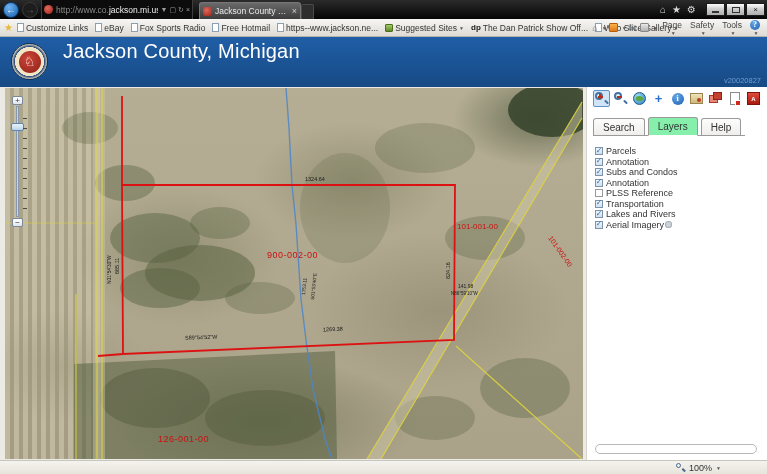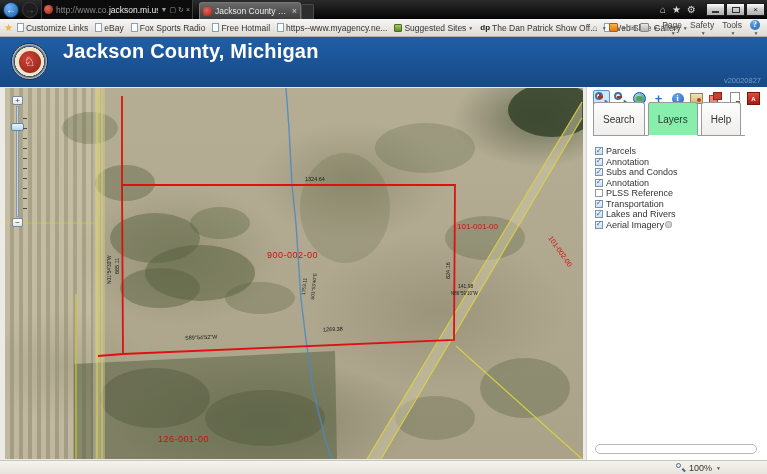--- a/index.html
+++ b/index.html
@@ -49,21 +49,21 @@
   .printsq{background:linear-gradient(#e8e8e8,#b0b0b0);border:1px solid #888;}
   .fb-menu{margin:0 4px;display:flex;align-items:center;flex-direction:column;}
 
   
   .siteheader{height:50px;background:linear-gradient(#1f5ea6,#174a85);position:relative;border-bottom:1px solid #0d3californ;}
   .seal{position:absolute;left:11px;top:6px;width:37px;height:37px;border-radius:50%;
     background:radial-gradient(circle,#f0e6c8 58%,#2a4a7e 60%,#e8dfc0 72%);border:1px solid #0e2f55;
     display:flex;align-items:center;justify-content:center;}
   .seal .inner{width:22px;height:22px;border-radius:50%;background:radial-gradient(circle at 40% 35%,#cc4438,#8e1f16);
     display:flex;align-items:center;justify-content:center;color:#fff;font-size:13px;line-height:1;}
-  .h-title{position:absolute;left:63px;top:3px;font-size:20px;font-weight:bold;color:#ffffff;letter-spacing:.2px;}
+  .h-title{position:absolute;left:63px;top:3px;font-size:20px;font-weight:normal;color:#ffffff;letter-spacing:.2px;}
   .h-sub{position:absolute;left:64px;top:27px;font-size:13px;color:#cfe1f6;}
   .h-ver{position:absolute;right:6px;bottom:2px;font-size:7.5px;color:#6f9bd1;}
 
   
   .content{height:373px;display:flex;background:#eceae4;position:relative;}
   .map{width:578px;height:371px;margin:1px 0 0 5px;position:relative;flex:0 0 auto;overflow:hidden;
     background-color:#b1aa90;
     background-image:
       radial-gradient(ellipse 120px 70px at 92% 8%,rgba(52,66,42,.55),transparent 70%),
       radial-gradient(ellipse 150px 90px at 60% 25%,rgba(120,118,90,.45),transparent 65%),
@@ -107,21 +107,21 @@
   .layic{position:relative;width:14px;height:13px;}
   .layic .a{position:absolute;left:0;top:3px;width:9px;height:8px;background:#e88a7a;border:1px solid #a83828;}
   .layic .b{position:absolute;left:4px;top:0;width:9px;height:8px;background:#c4412e;border:1px solid #8c2417;}
   .docic{position:relative;width:10px;height:13px;background:#fff;border:1px solid #8a8a8a;}
   .docic i{position:absolute;right:-2px;bottom:-2px;width:6px;height:6px;background:#d02a1a;border:1px solid #fff;}
   .pdfic{width:13px;height:13px;background:linear-gradient(#e04a3a,#a81b0e);border:1px solid #7e130a;color:#fff;
     font-size:6px;font-weight:bold;display:flex;align-items:center;justify-content:center;}
   .treeic{position:relative;width:13px;height:14px;}
 
   .tabsrow{display:flex;align-items:flex-end;margin:9px 0 0 6px;width:152px;border-bottom:1px solid #9a9a9a;height:19px;position:relative;}
-  .ptab{height:16px;padding:16px 9px;font-size:10px;color:#333;background:linear-gradient(#fdfdfd,#efeeec);
+  .ptab{height:16px;padding:8px 9px;font-size:10px;color:#333;background:linear-gradient(#fdfdfd,#efeeec);
     border:1px solid #9a9a9a;border-bottom:none;border-radius:3px 3px 0 0;display:flex;align-items:center;margin-right:3px;position:relative;text-align:center;}
   .ptab.active{height:19px;background:#86efac;z-index:2;margin-bottom:-1px;border-bottom:1px solid #fff;}
   .layerlist{margin:10px 0 0 8px;font-size:9px;color:#333;}
   .layeritem{display:flex;align-items:center;height:10.5px;margin-bottom:0;}
   .cb{width:8px;height:8px;border:1px solid #7d93a9;background:linear-gradient(#eef5fb,#cfe0ef);margin-right:3px;
     display:flex;align-items:center;justify-content:center;flex:0 0 auto;}
   .cb i{font-style:normal;font-size:8px;line-height:1;color:#3a6ea8;font-weight:bold;margin-top:-1px;}
   .cb.off{background:#fff;border-color:#999;}
   .gearmini{width:7px;height:7px;border-radius:50%;background:radial-gradient(circle,#cdd4da 40%,#8a98a6 42%,#cdd4da 44%,#8a98a6 70%);margin-left:1px;}
   .pbottom{position:absolute;left:8px;bottom:6px;width:162px;height:10px;background:#fff;border:1px solid #b8b8b8;border-radius:5px;}
@@ -190,21 +190,21 @@
   <span class="favitem">
       <span class="pageic"></span>
       <span>Fox Sports Radio</span>
     </span>
   <span class="favitem">
       <span class="pageic"></span>
       <span>Free Hotmail</span>
     </span>
   <span class="favitem">
       <span class="pageic"></span>
-      <span>https--www.myagency.ne...</span>
+      <span>https--www.jackson.ne...</span>
     </span>
   <span class="favitem">
       <span class="greenic"></span>
       <span>Suggested Sites</span>
       <span class="caret">▼</span>
     </span>
   <span class="favitem">
       <span class="dpic">dp</span>
       <span>The Dan Patrick Show  Off...</span>
     </span>

